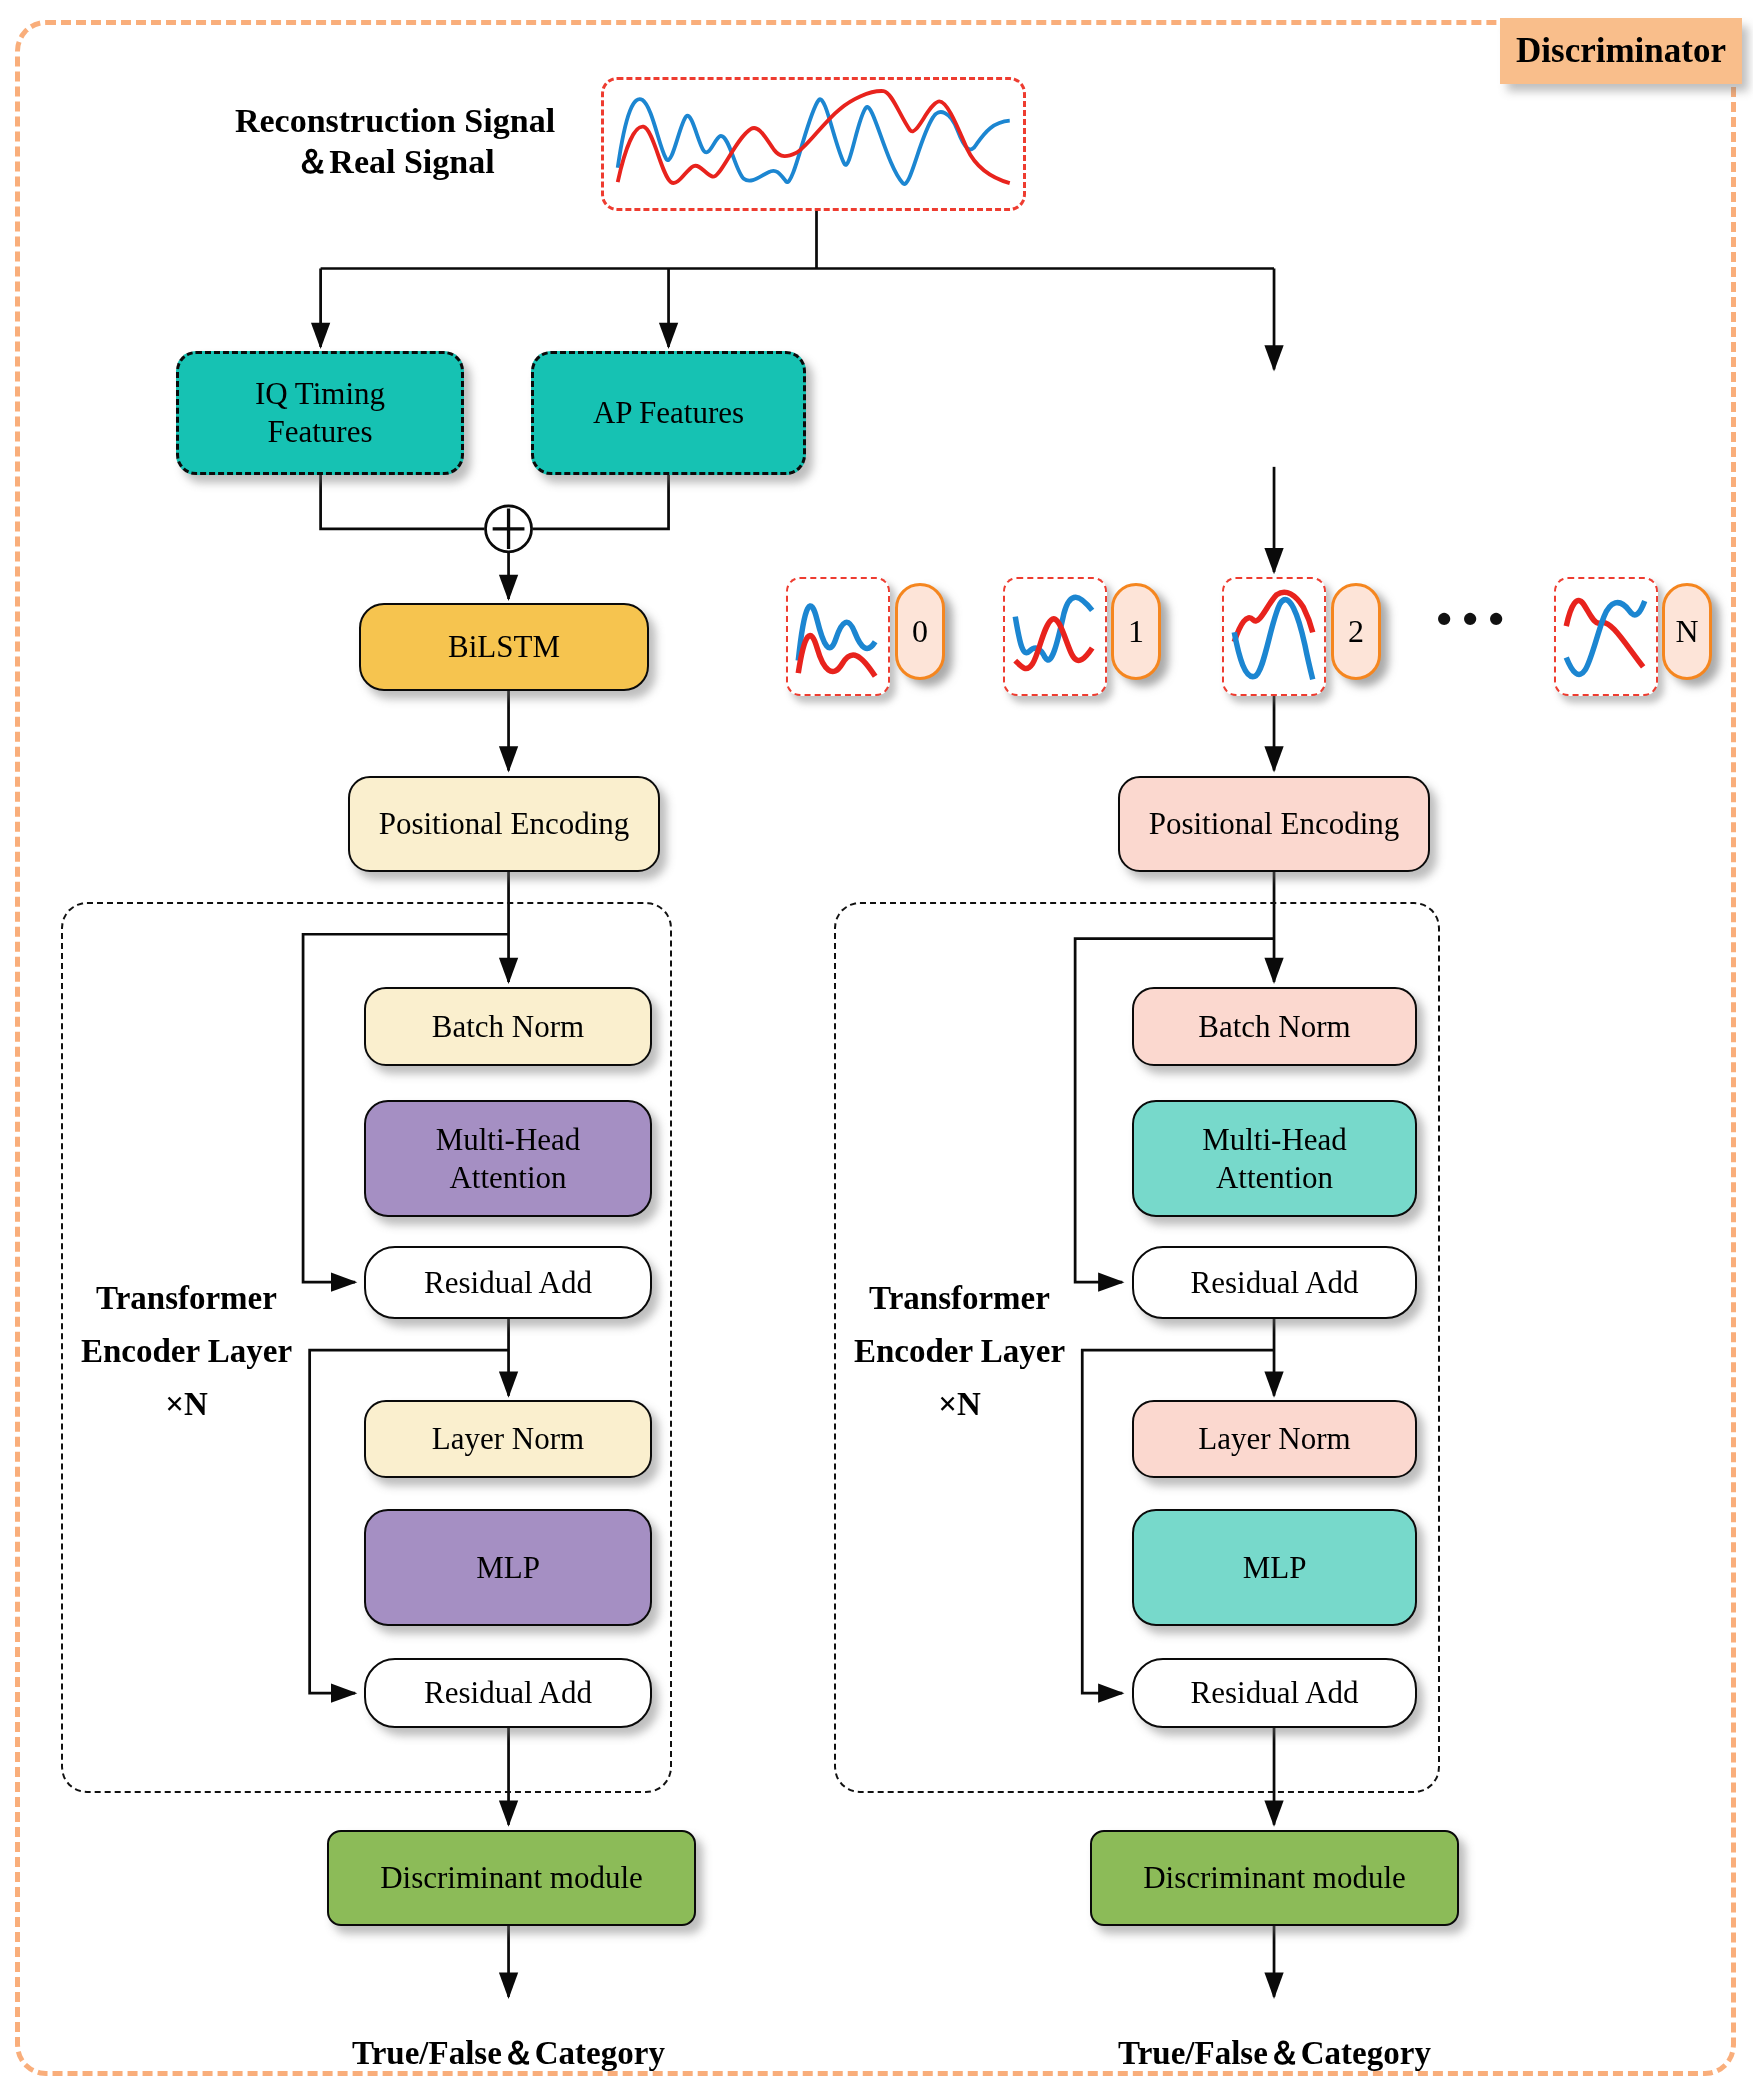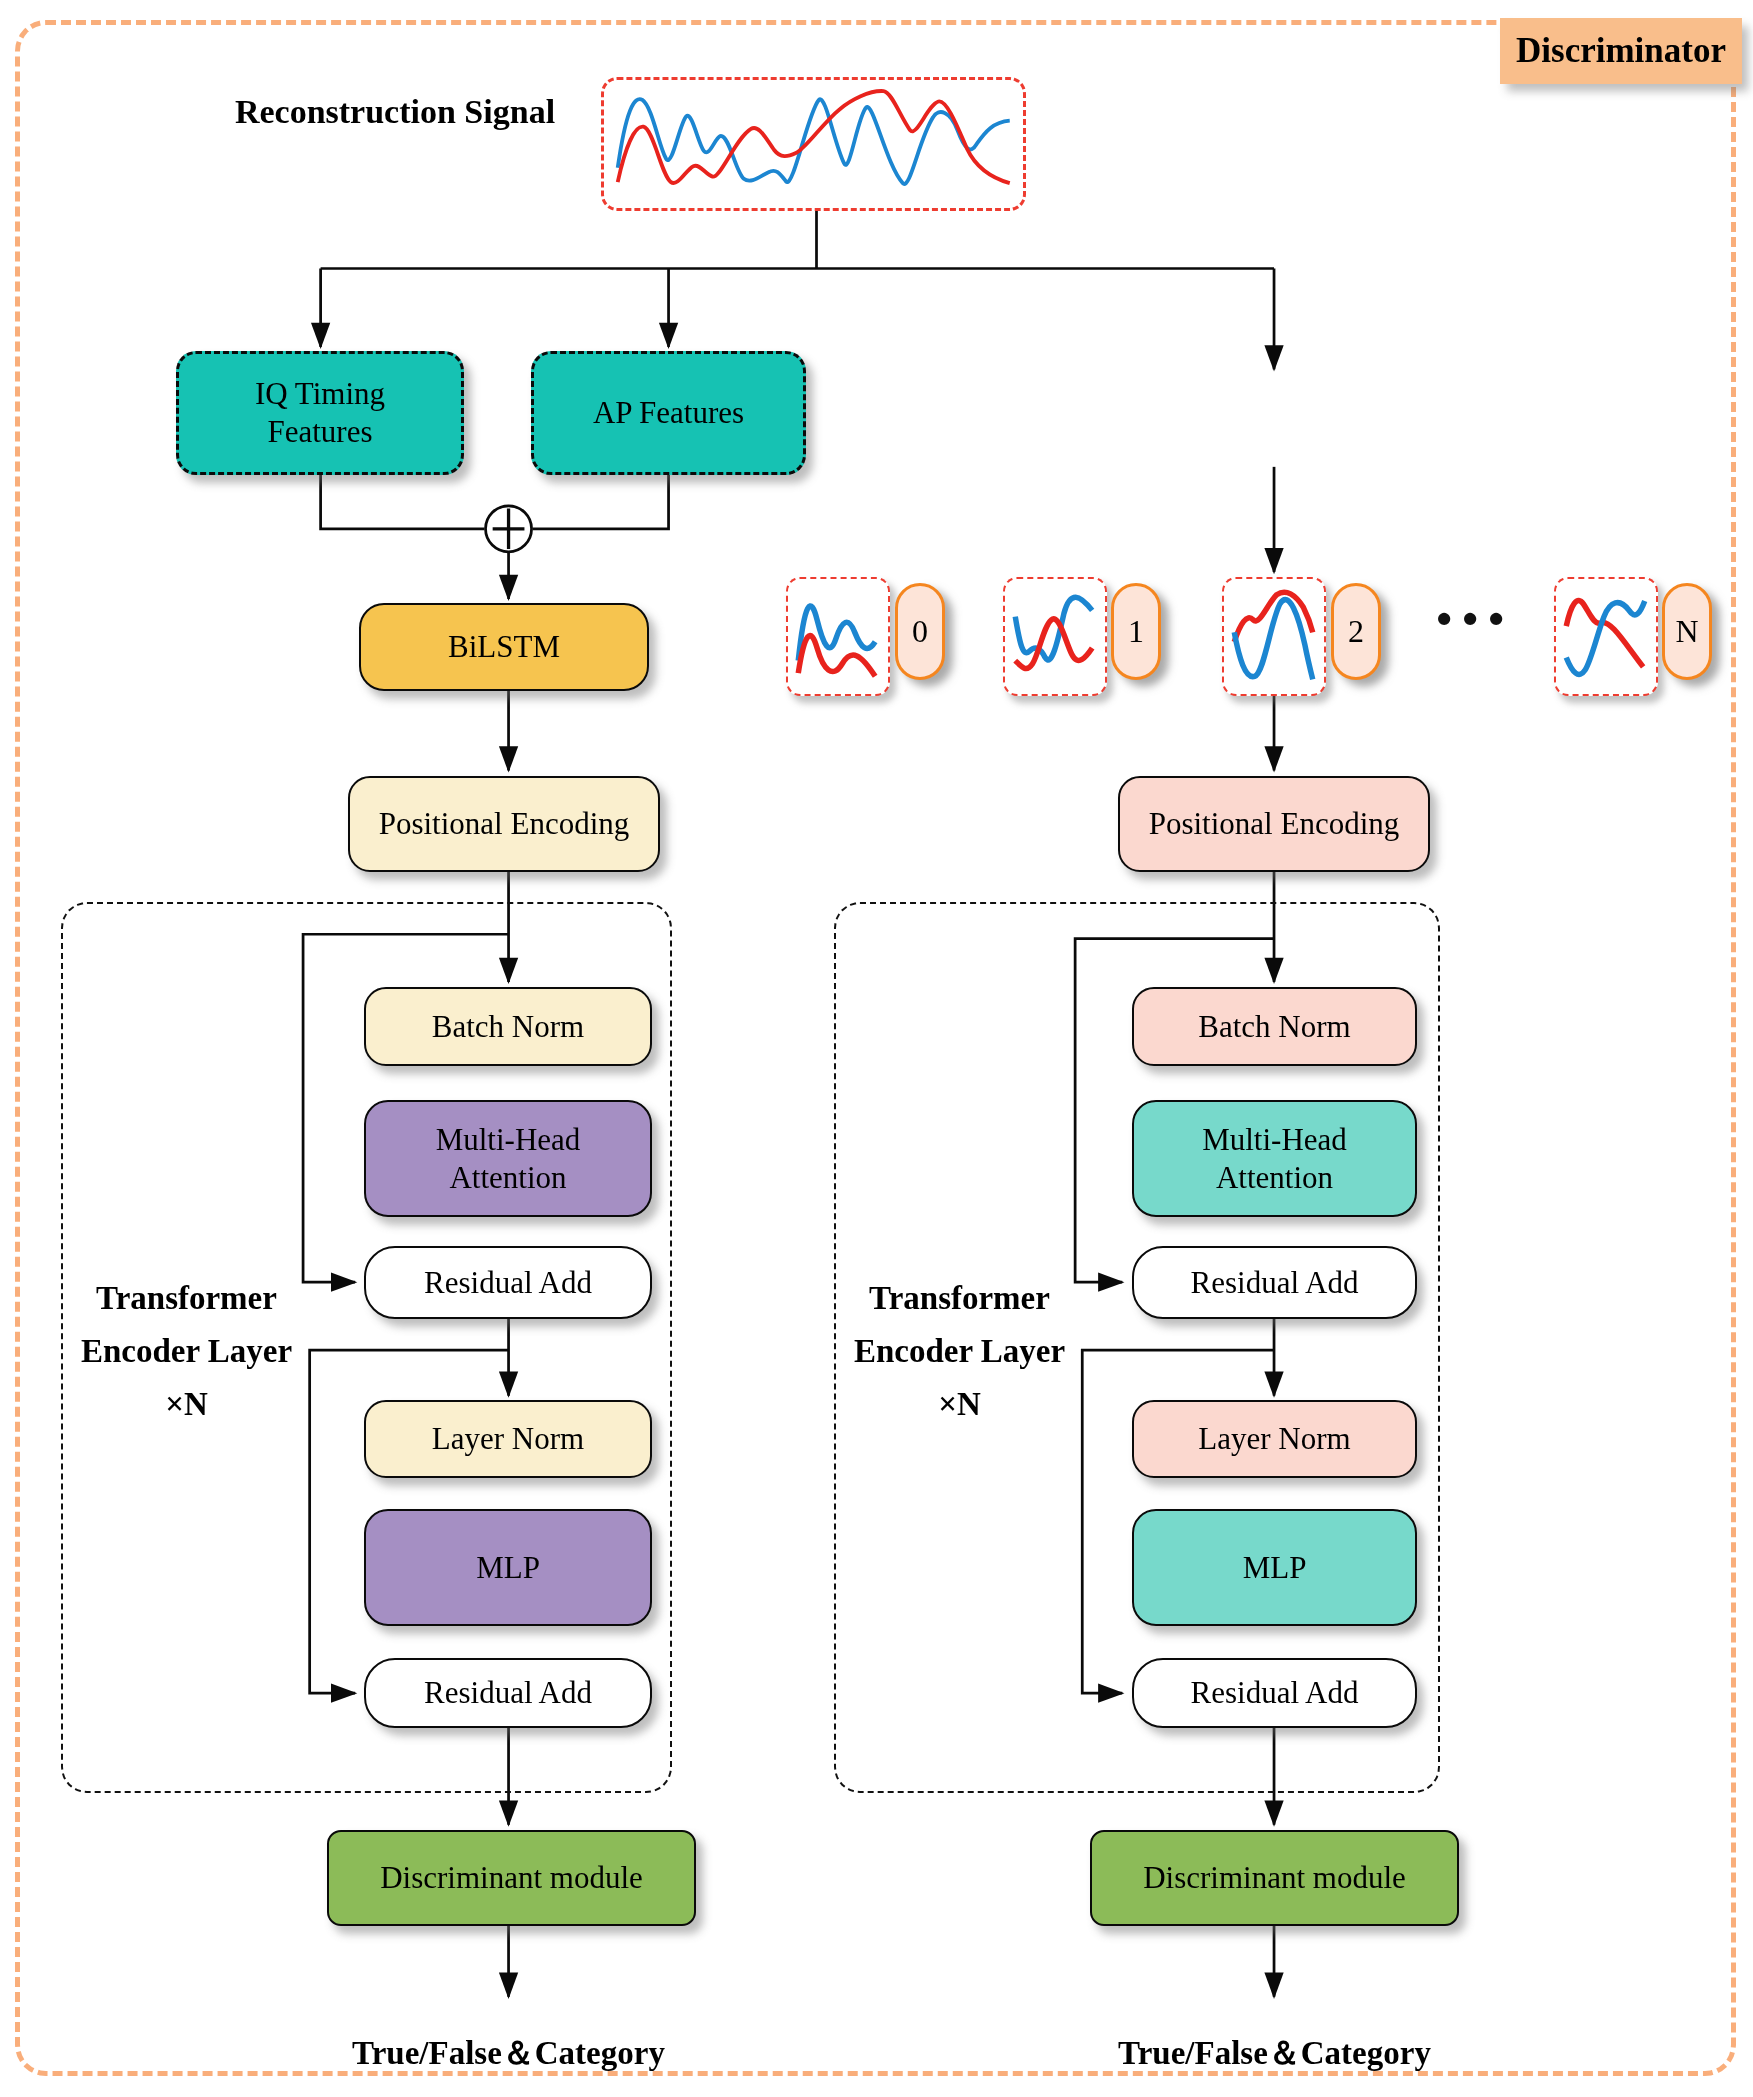--- a/index.html
+++ b/index.html
@@ -81,22 +81,24 @@
       <circle cx="928" cy="965" r="42" fill="#ffffff" stroke="#0a0a0a" stroke-width="5"></circle>
       <line x1="928" y1="928" x2="928" y2="1002" stroke="#0a0a0a" stroke-width="6"></line>
       <line x1="899" y1="965" x2="957" y2="965" stroke="#0a0a0a" stroke-width="6"></line>
     </g>
   </svg>
 
   <div class="node boldtxt shadow" style="left:1500px;top:18px;width:242px;height:66px;background:#F9BE8B;font-size:35px;">
     <span>Discriminator</span>
   </div>
 
-  <div class="titleline" style="top:91px;">
+  <div class="titleline" style="top:100px;">
     <span>Reconstruction Signal</span></div>
+  <div class="titleline" style="top:141px;">
+    <span>＆Real Signal</span></div>
 
   <div class="abs" style="left:601px;top:77px;width:425px;height:134px;border:3.3px dashed #EE3C30;border-radius:16.4px;background:#fff;">
     <svg width="420" height="128" viewBox="0 0 766 233">
       <path fill="none" stroke="#1C86D1" stroke-width="7" d="M25,160 C40,55 55,28 70,36 C88,48 100,120 113,143 C124,162 138,78 150,66 C160,56 172,116 182,129 C192,142 202,106 212,102 C228,98 240,168 255,180 C268,190 285,175 300,168 C315,160 322,172 332,185 C345,200 372,58 392,36 C404,24 420,116 438,152 C448,172 462,68 478,50 C490,36 515,155 545,188 C558,202 575,106 600,68 C610,50 632,56 645,92 C658,126 668,136 680,116 C695,95 710,76 740,74"></path>
       <path fill="none" stroke="#E8231D" stroke-width="7" d="M25,186 C38,126 55,82 72,85 C90,89 105,174 122,186 C135,195 150,163 163,157 C175,152 185,172 198,176 C212,180 240,106 268,89 C282,80 295,106 310,127 C322,143 335,140 350,133 C368,125 400,77 430,53 C450,36 485,18 510,20 C525,22 540,66 558,91 C570,106 590,45 610,39 C625,35 645,86 662,125 C678,159 705,178 740,188"></path>
     </svg>
   </div>
 
   <div class="node tealbox shadow" style="left:531px;top:351px;width:275px;height:124px;">
     <span>AP Features</span>

